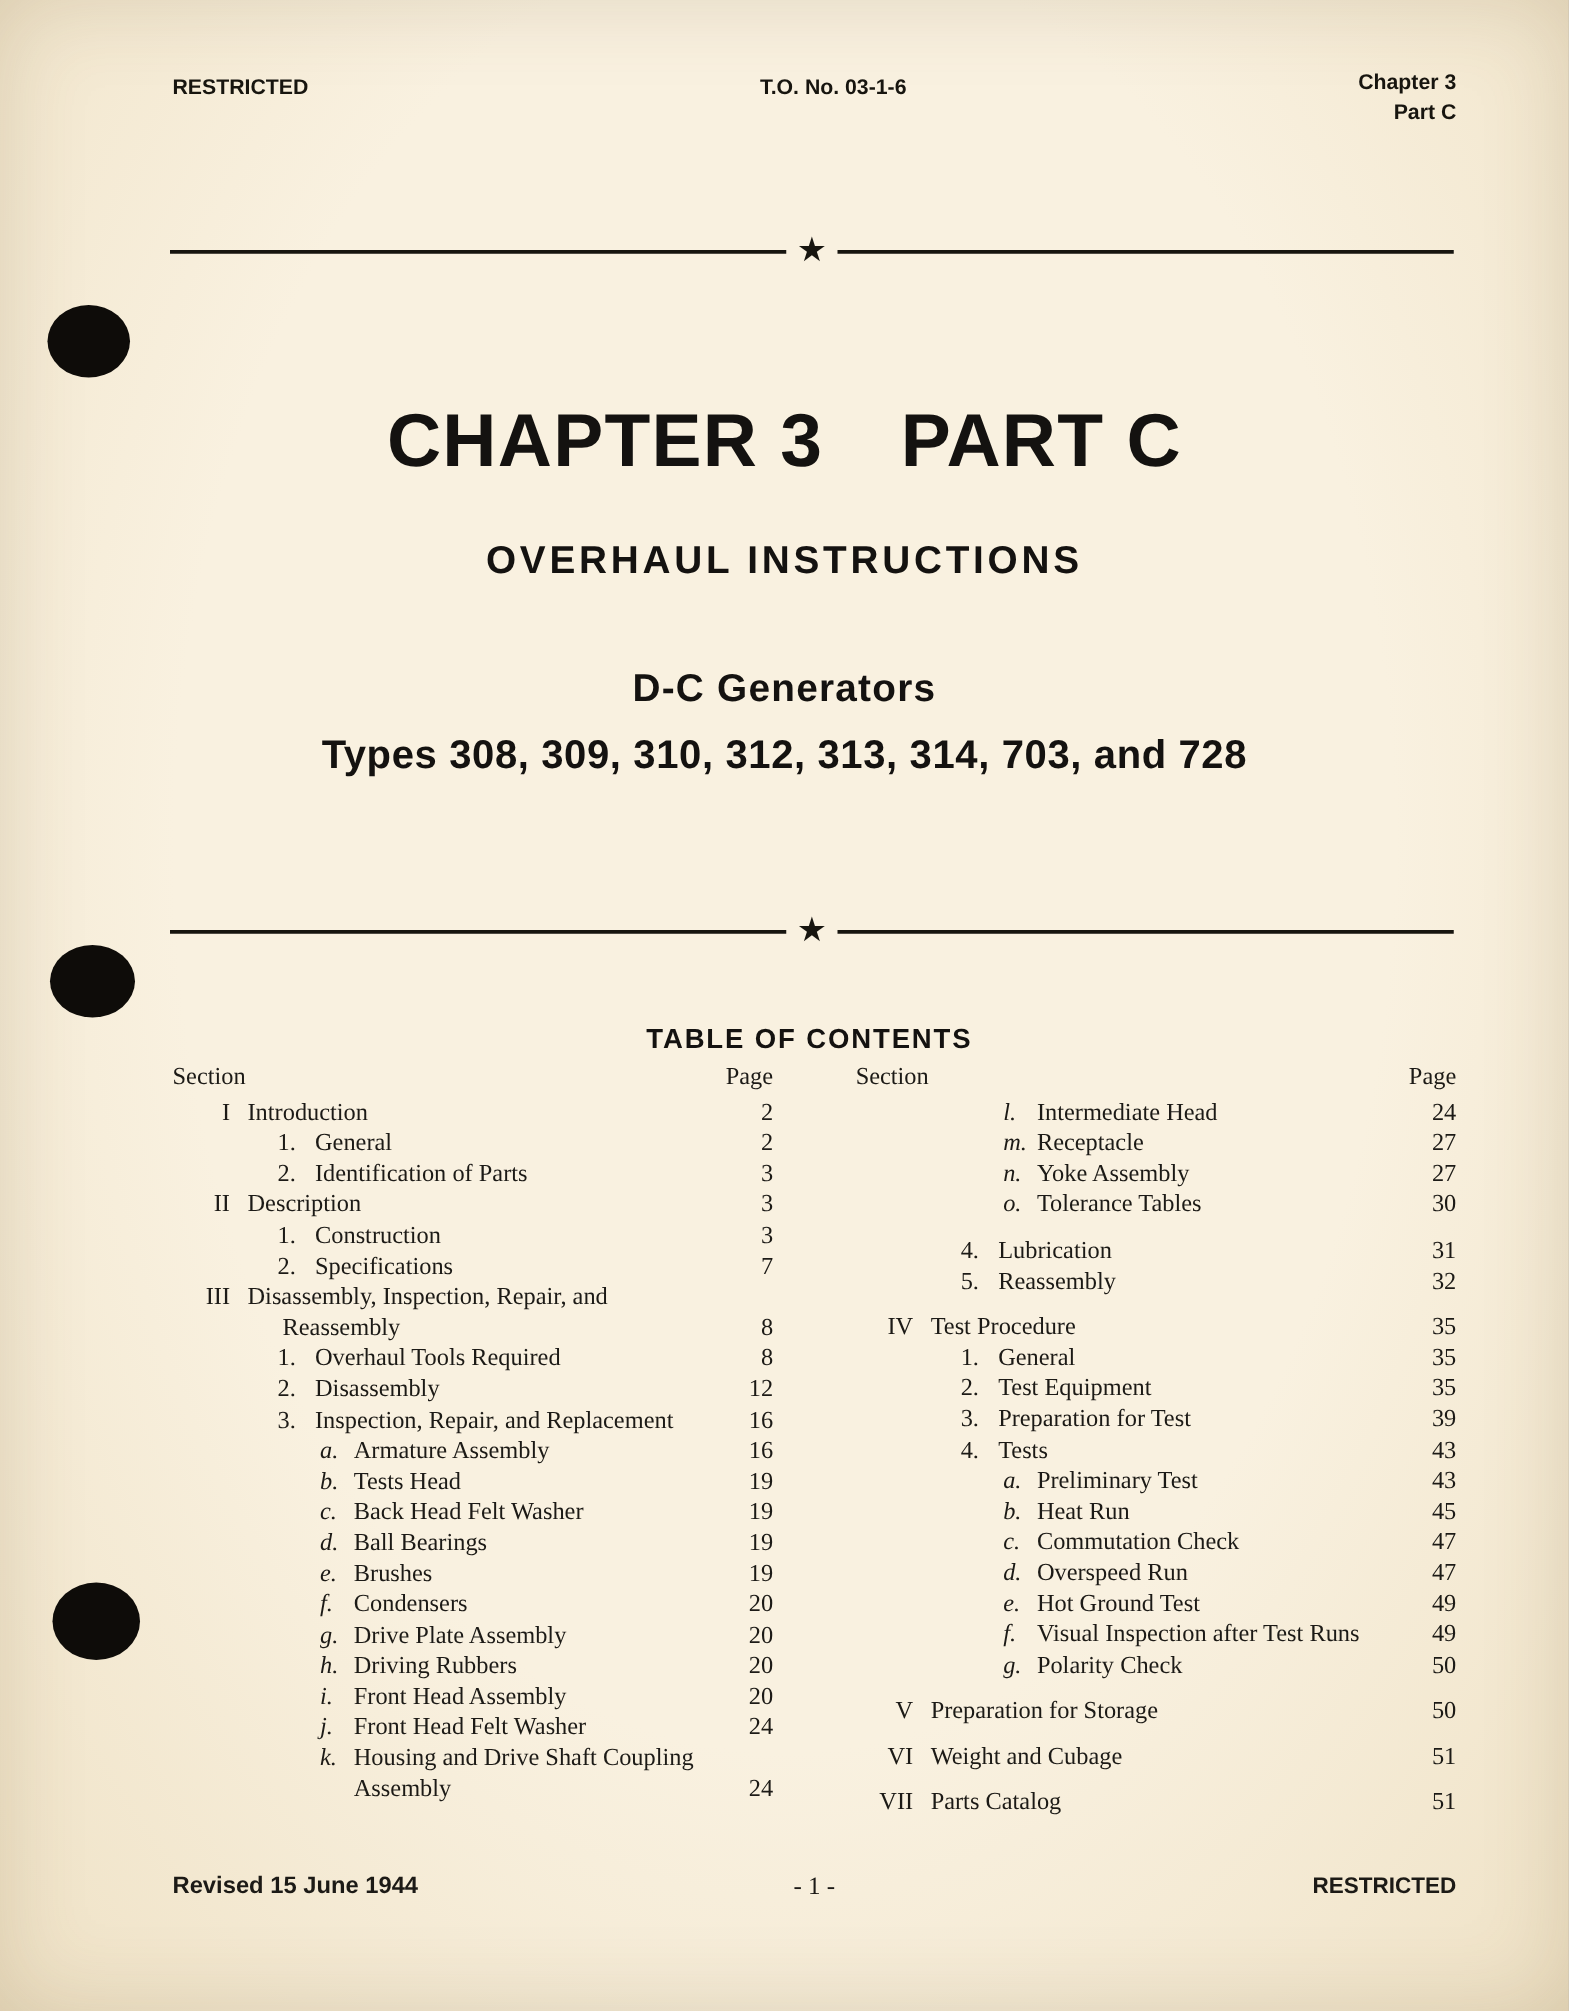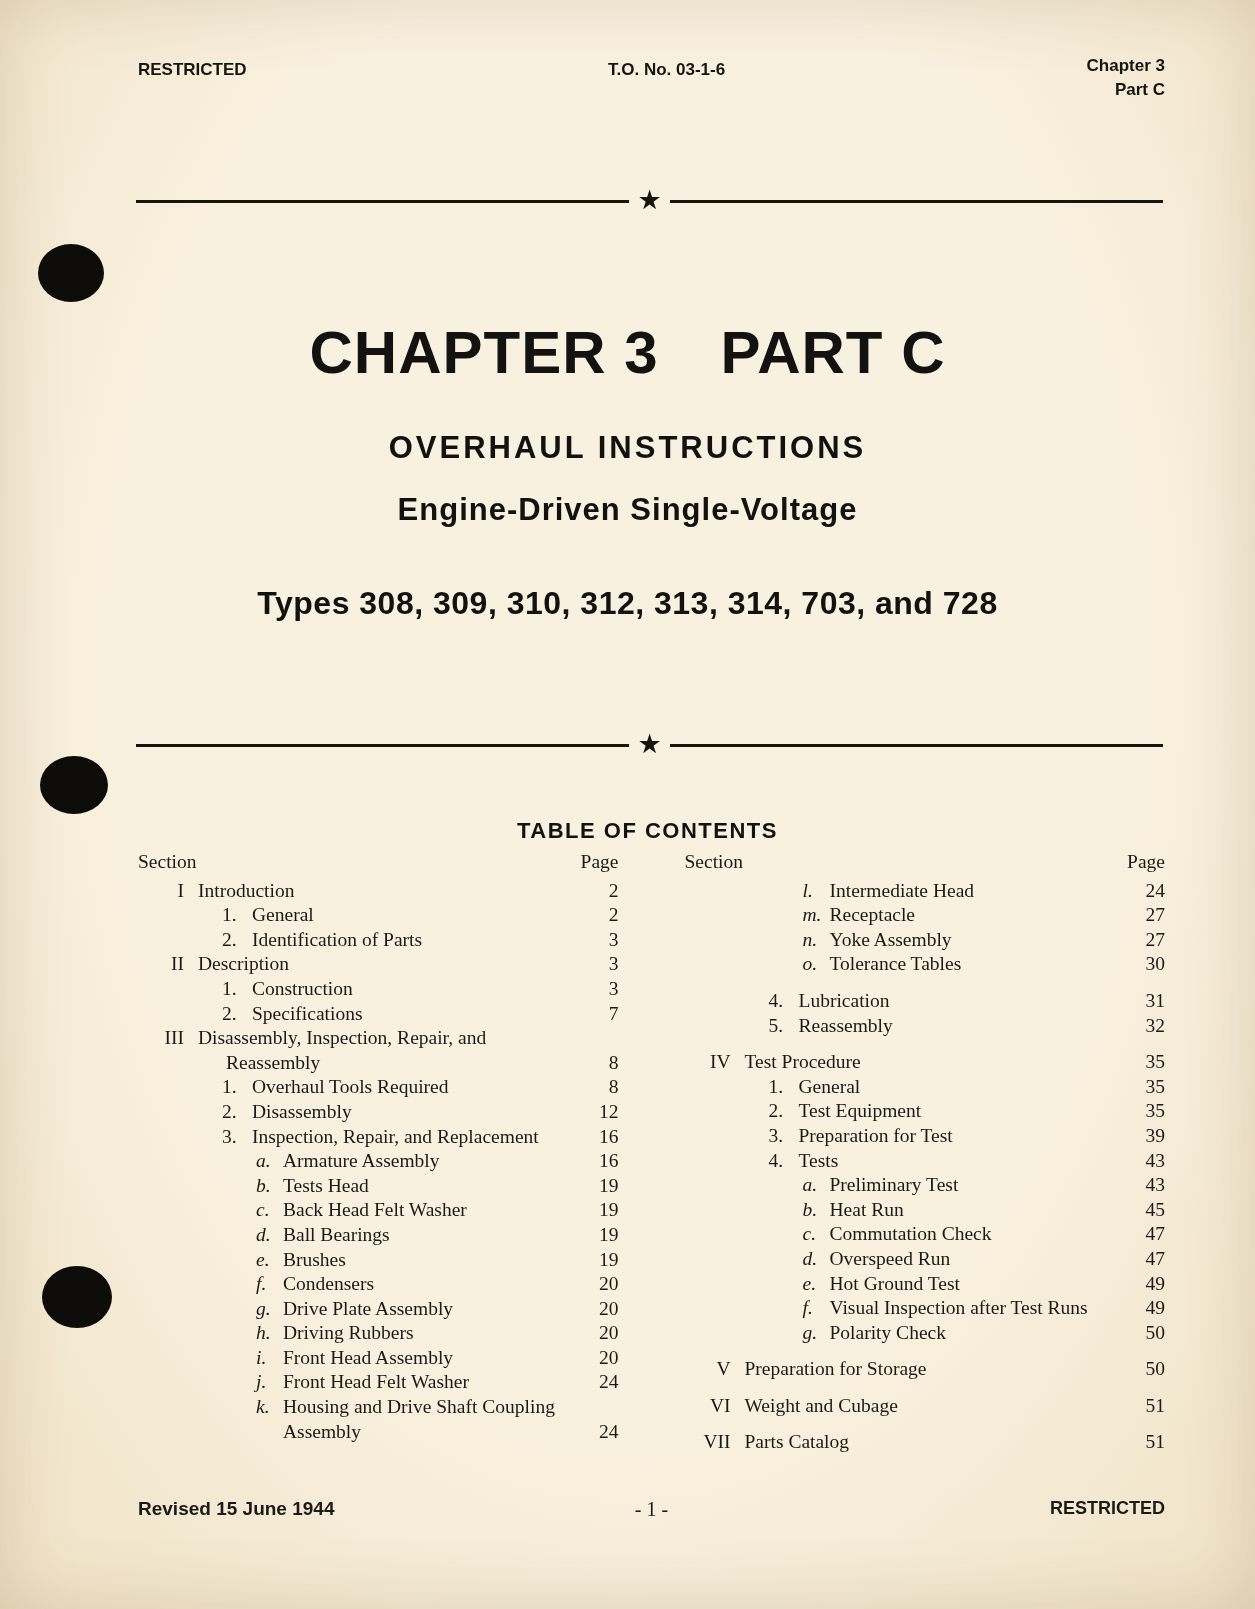--- a/index.html
+++ b/index.html
@@ -114,21 +114,21 @@
     <span class="rule-line"></span>
     <span class="rule-star">★</span>
     <span class="rule-line"></span>
   </div>
 
   <div class="title-main">
     <span>CHAPTER 3</span>
     <span>PART C</span>
   </div>
   <div class="subtitle">OVERHAUL INSTRUCTIONS</div>
-  <div class="tline tline-1">Engine-Driven Single-Voltage</div>
+  <div class="tline tline-2">D-C Generators</div>
   <div class="tline tline-3">Types 308, 309, 310, 312, 313, 314, 703, and 728</div>
 
   <div class="rule rule-mid">
     <span class="rule-line"></span>
     <span class="rule-star">★</span>
     <span class="rule-line"></span>
   </div>
 
   <div class="toc-heading">TABLE OF CONTENTS</div>
 

